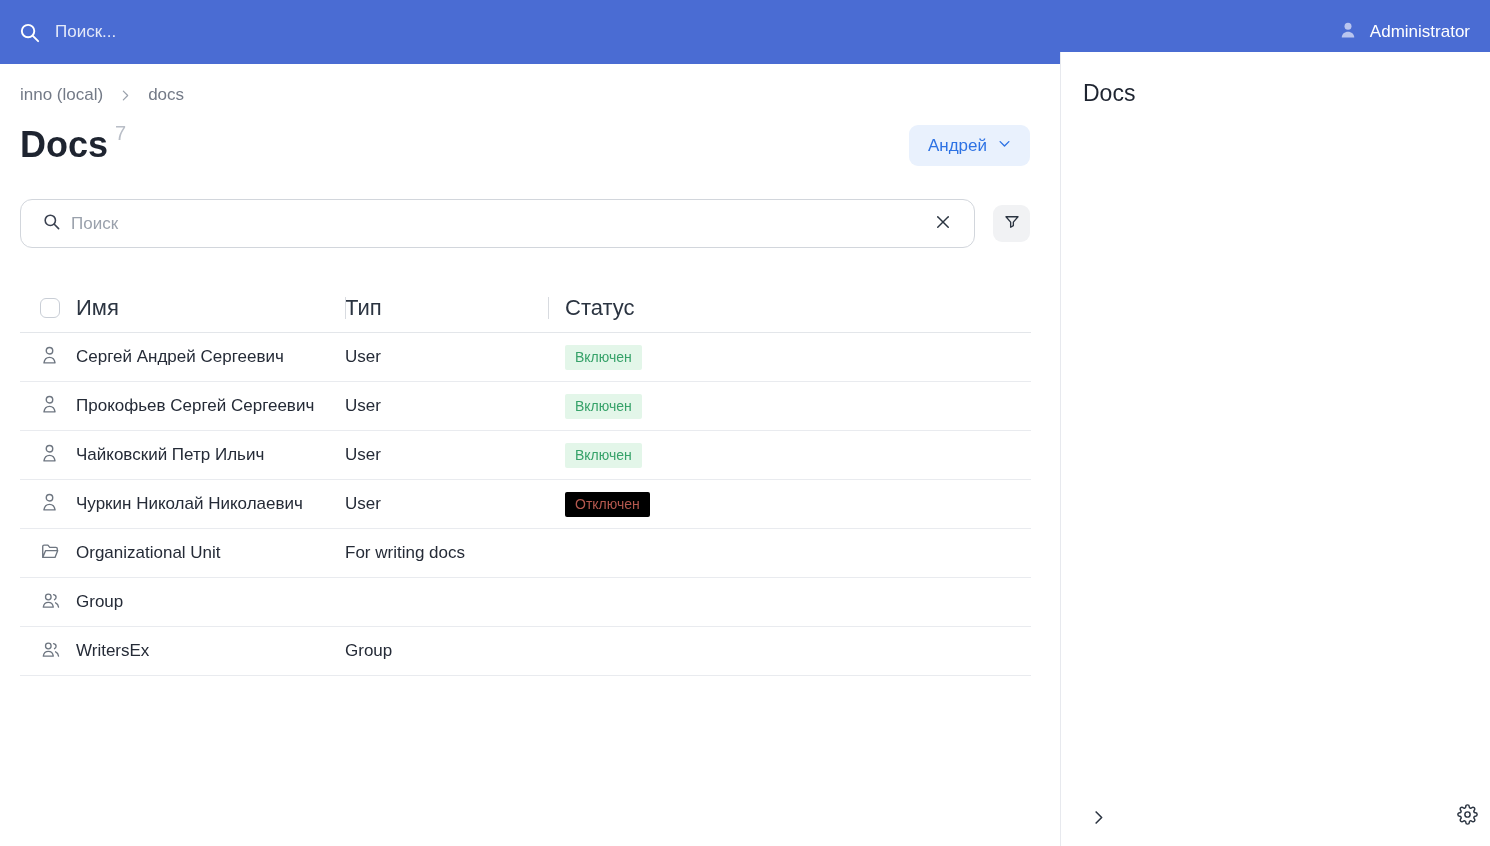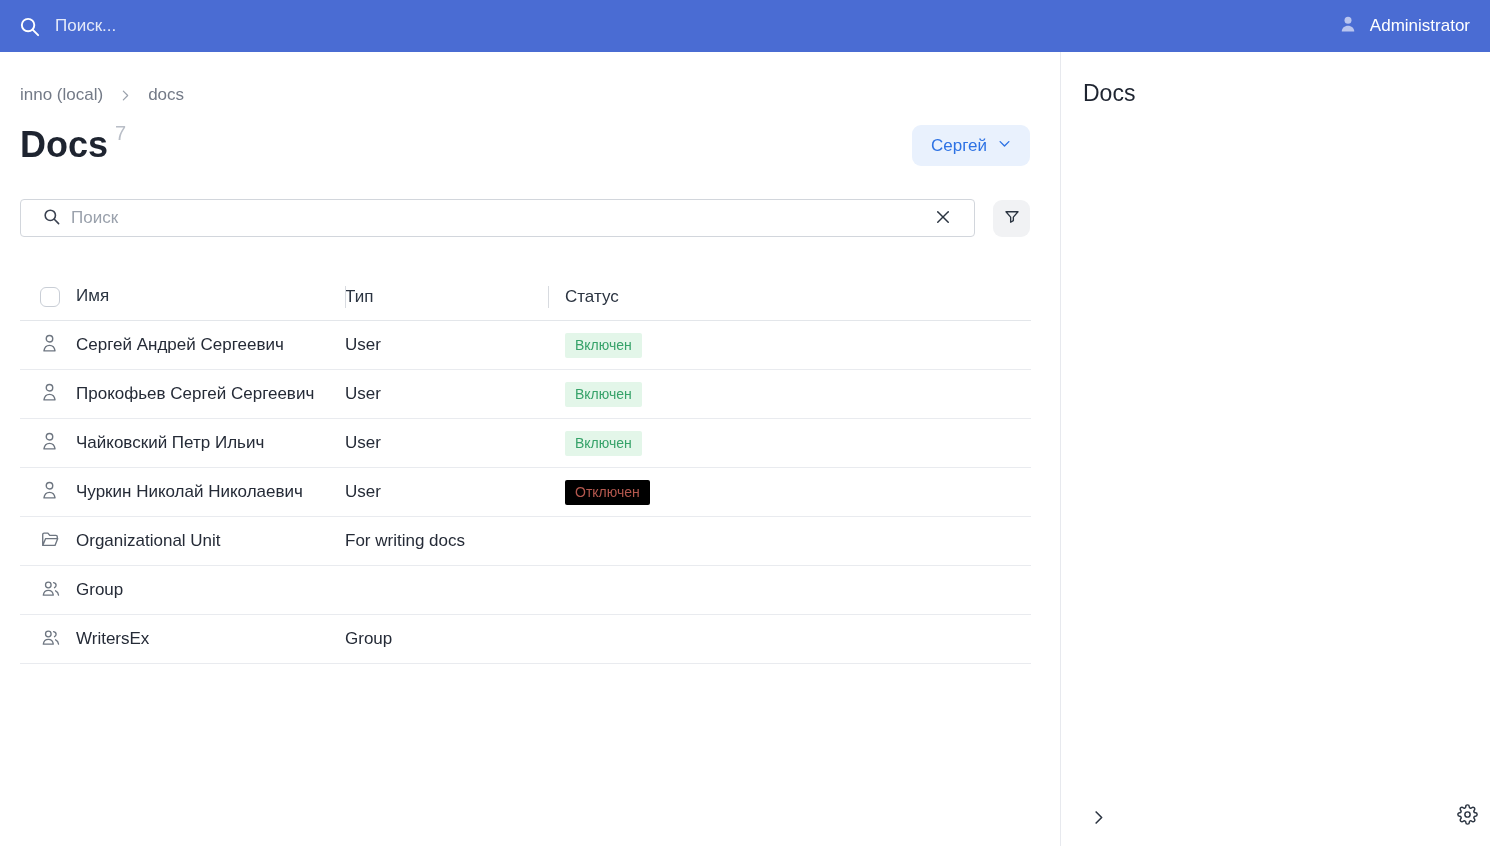--- a/index.html
+++ b/index.html
@@ -6,21 +6,21 @@
   html, body { width: 1490px; height: 846px; overflow: hidden; }
   body {
     font-family: "Liberation Sans", "DejaVu Sans", sans-serif;
     background: #ffffff;
     color: #252b37;
     position: relative;
   }
 
   
   .topbar {
-    position: absolute; left: 0; top: 0; width: 1490px; height: 52px;
+    position: absolute; left: 0; top: 0; width: 1490px; height: 64px;
     background: #4a6cd3;
     display: flex; align-items: center; justify-content: center;
     padding: 0 20px 0 18px;
   }
   .topbar-search {
     display: flex; align-items: center; gap: 14px; flex: 1;
   }
   .topbar-search svg { display: block; }
   .topbar-search input {
     background: transparent; border: none; outline: none;
@@ -60,22 +60,22 @@
     display: flex; align-items: center; gap: 10px;
     height: 41px; padding: 0 18px 0 19px;
     background: #e9f1fd; border: none; border-radius: 9px;
     color: #2d72e4; font-size: 17px; font-weight: 500;
     font-family: inherit; cursor: pointer;
   }
 
   
   .toolbar { margin-top: 33px; display: flex; align-items: center; gap: 18px; }
   .search-box {
-    position: relative; width: 955px; height: 38px;
-    border: 1px solid #d2d6dc; border-radius: 4px;
+    position: relative; width: 955px; height: 49px;
+    border: 1px solid #d2d6dc; border-radius: 12px;
     display: flex; align-items: center; background: #fff;
   }
   .search-box .mag { margin: 0 10px 0 21px; display: block; flex: none; }
   .search-box input {
     flex: 1; border: none; outline: none; font-size: 17px;
     color: #252b37; font-family: inherit; background: transparent;
   }
   .search-box input::placeholder { color: #9aa1ac; }
   .clear-btn {
     border: none; background: transparent; cursor: pointer;
@@ -90,21 +90,21 @@
   
   .table { margin-top: 36px; width: 1011px; }
   .t-row {
     display: grid;
     grid-template-columns: 56px 269px 203px 1fr;
     align-items: center;
     border-bottom: 1px solid #e9ebef;
     min-height: 49px;
   }
   .t-head { min-height: 48px; border-bottom: 1px solid #e3e6ea; }
-  .t-head .cell { font-size: 17px; color: #2b3441; font-weight: 400; }
+  .t-head .cell { font-size: 22px; color: #2b3441; font-weight: 400; }
   .cell-check { padding-left: 20px; display: flex; align-items: center; }
   .checkbox {
     width: 20px; height: 20px; border: 1.5px solid #c9ced6;
     border-radius: 6px; background: #fff; cursor: pointer;
   }
   .cell-type, .cell-status { position: relative; align-self: stretch; display: flex; align-items: center; }
   .t-head .cell-type::before, .t-head .cell-status::before {
     content: ""; position: absolute; left: 0; top: 50%; transform: translateY(-50%);
     width: 1px; height: 22px; background: #d8dbe0;
   }
@@ -173,21 +173,21 @@
       </svg>
     </span>
     <span class="crumb">docs</span>
   </nav>
 
   <div class="title-row">
     <h1 class="page-title">
       <span>Docs</span><sup>7</sup>
     </h1>
     <button class="create-btn">
-      <span>Сергей</span>
+      <span>Андрей</span>
       <span>
         <svg width="15" height="15" viewBox="0 0 24 24" fill="none" stroke="#2d72e4" stroke-width="2.2" stroke-linecap="round" stroke-linejoin="round">
           <polyline points="5,9 12,16 19,9"></polyline>
         </svg>
       </span>
     </button>
   </div>
 
   <div class="toolbar">
     <div class="search-box">

